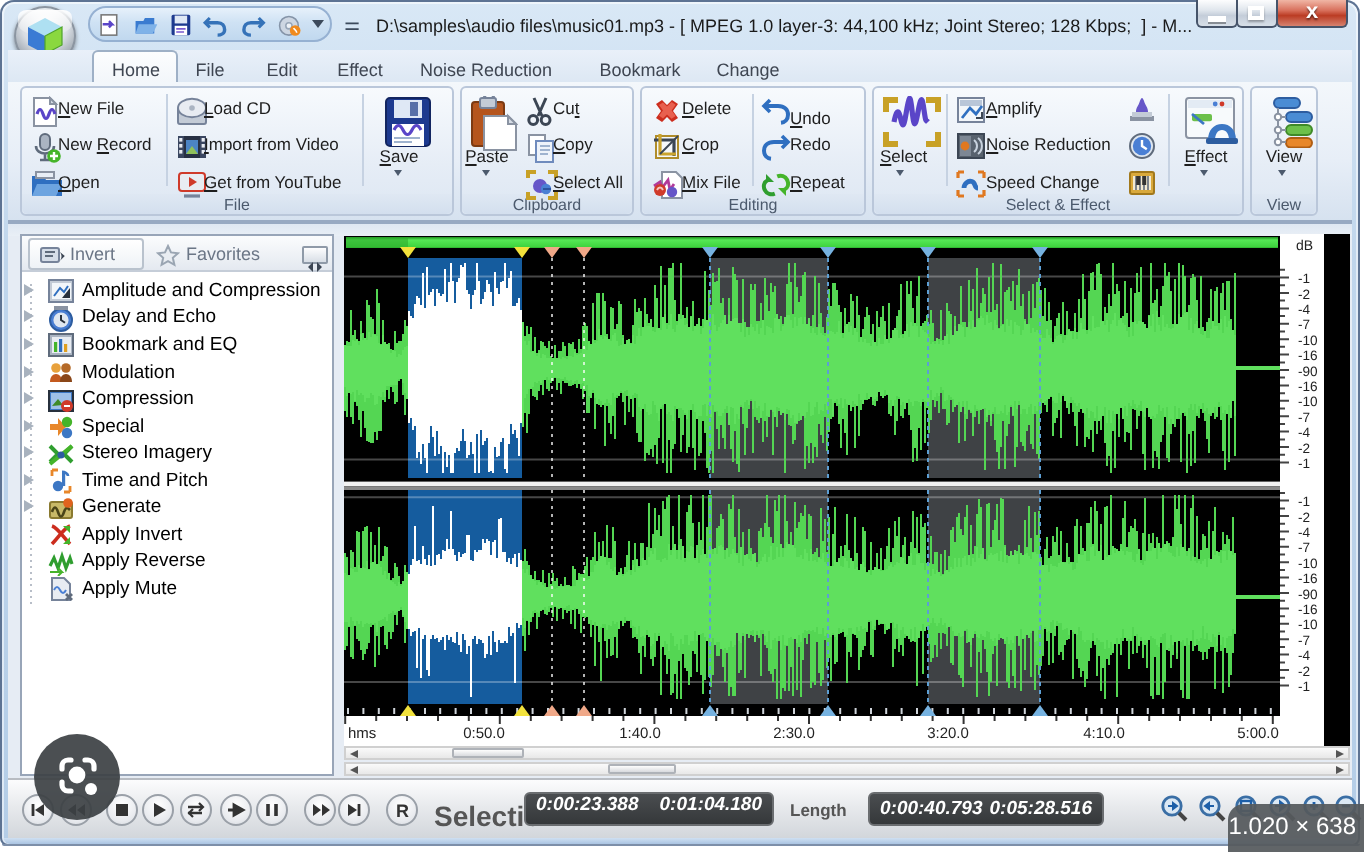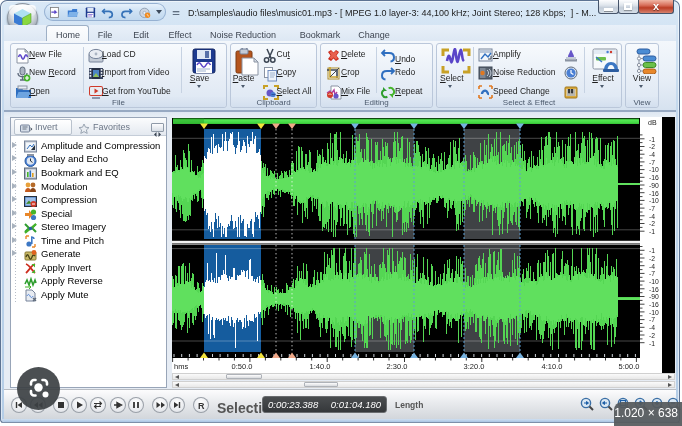--- a/index.html
+++ b/index.html
@@ -544,25 +544,29 @@
         <path d="M4.5 5v6L8.5 8zM9 5v6L13 8z" fill="#333"></path>
       </svg></div>
     <div class="abs" style="left:169px;top:397px;width:16px;height:16px;border-radius:50%;background:radial-gradient(circle at 50% 35%,#fff,#e8eaee 60%,#cdd2d8);box-shadow:inset 0 0 0 1px #9aa0a8"><svg width="16" height="16" viewBox="0 0 16 16">
         <path d="M5 5v6L9.5 8z" fill="#333"></path>
         <path d="M10.5 5v6" stroke="#333" stroke-width="1.4"></path>
       </svg></div>
     <div class="abs" style="left:193px;top:397px;width:16px;height:16px;border-radius:50%;background:radial-gradient(circle at 50% 35%,#fff,#e8eaee 60%,#cdd2d8);box-shadow:inset 0 0 0 1px #9aa0a8"><svg width="16" height="16" viewBox="0 0 16 16">
         <text x="5" y="11.5" font-size="9" font-weight="bold" font-family="Liberation Sans" fill="#333">R</text>
       </svg></div>
     <div class="abs" style="left:217px;top:400px;font-size:14px;font-weight:bold;color:#555">Selection</div>
-    <div class="abs" style="left:262px;top:396px;width:125px;height:17px;background:linear-gradient(#4a4d50,#35383a);border:1px solid #6a6d70;border-radius:3px;color:#fff;font-style:italic;font-weight:normal;font-size:9.5px;display:flex;justify-content:space-between;align-items:center;padding:0 5px">
+    <div class="abs" style="left:262px;top:396px;width:125px;height:17px;background:linear-gradient(#4a4d50,#35383a);border:1px solid #6a6d70;border-radius:3px;color:#fff;font-style:italic;font-weight:bold;font-size:9.5px;display:flex;justify-content:space-between;align-items:flex-start;padding:0 5px">
       <span>0:00:23.388</span>
       <span>0:01:04.180</span>
     </div>
     <div class="abs" style="left:395px;top:400px;font-size:8.5px;font-weight:bold;color:#555">Length</div>
+    <div class="abs" style="left:434px;top:396px;width:118px;height:17px;background:linear-gradient(#4a4d50,#35383a);border:1px solid #6a6d70;border-radius:3px;color:#fff;font-style:italic;font-weight:bold;font-size:9.5px;display:flex;justify-content:space-between;align-items:center;padding:0 5px">
+      <span>0:00:40.793</span>
+      <span>0:05:28.516</span>
+    </div>
     <div class="abs" style="left:579px;top:396px;width:17px;height:17px"><svg width="17" height="17" viewBox="0 0 17 17">
         <circle cx="7" cy="7" r="4.6" fill="#dbe8f4" stroke="#3a6ea5" stroke-width="1.4"></circle>
         <path d="M10.5 10.5l3.5 3.5" stroke="#444" stroke-width="2"></path>
         <path d="M5 7h4M7.5 5.5L9.5 7l-2 1.5z" stroke="#1d5fa8" fill="#1d5fa8"></path>
       </svg></div>
     <div class="abs" style="left:598px;top:396px;width:17px;height:17px"><svg width="17" height="17" viewBox="0 0 17 17">
         <circle cx="7" cy="7" r="4.6" fill="#dbe8f4" stroke="#3a6ea5" stroke-width="1.4"></circle>
         <path d="M10.5 10.5l3.5 3.5" stroke="#444" stroke-width="2"></path>
         <path d="M9 7H5M6.5 5.5L4.5 7l2 1.5z" stroke="#1d5fa8" fill="#1d5fa8"></path>
       </svg></div>

